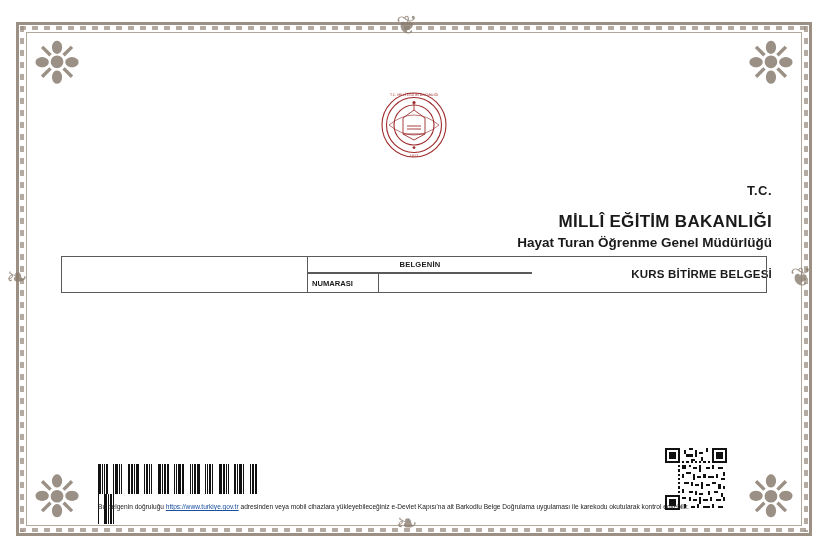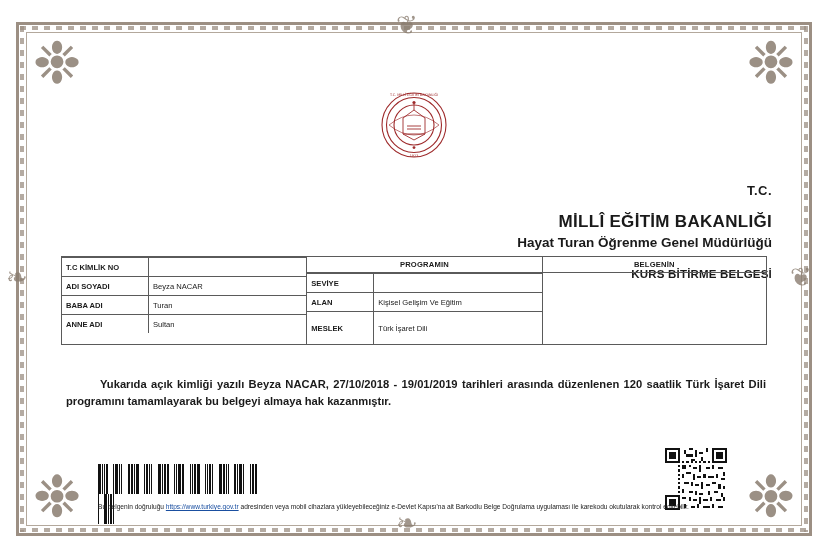--- a/index.html
+++ b/index.html
@@ -300,73 +300,37 @@
     <div class="headings">
       <p class="h-tc">T.C.</p>
       <p class="h-ministry">MİLLÎ EĞİTİM BAKANLIĞI</p>
       <p class="h-dept">Hayat Turan Öğrenme Genel Müdürlüğü</p>
       <p class="h-doc">KURS BİTİRME BELGESİ</p>
     </div>
 
     <div class="info-tables">
 
       <div class="grp grp1">
+      </div>
+
+
+      <div class="grp grp3">
+        <div class="grp-title">BELGENİN</div>
         <table class="tbl">
           <tbody>
               <tr>
-            <td class="lbl">T.C KİMLİK NO</td>
+            <td class="lbl">NUMARASI</td>
             <td class="val"></td>
-          </tr>
-          <tr>
-            <td class="lbl">ADI SOYADI</td>
-            <td class="val">Beyza NACAR</td>
-          </tr>
-          <tr>
-            <td class="lbl">BABA ADI</td>
-            <td class="val">Turan</td>
-          </tr>
-          <tr>
-            <td class="lbl">ANNE ADI</td>
-            <td class="val">Sultan</td>
           </tr>
         </tbody>
           </table>
       </div>
 
-      <div class="grp grp2">
-        <div class="grp-title">PROGRAMIN</div>
-        <table class="tbl">
-          <tbody>
-              <tr>
-            <td class="lbl">SEVİYE</td>
-            <td class="val"></td>
-          </tr>
-          <tr>
-            <td class="lbl">ALAN</td>
-            <td class="val">Kişisel Gelişim Ve Eğitim</td>
-          </tr>
-          <tr>
-            <td class="lbl" style="height:28px;">MESLEK</td>
-            <td class="val" style="height:28px;">Türk İşaret Dili</td>
-          </tr>
-        </tbody>
-          </table>
-      </div>
-
-      <div class="grp grp3">
-        <div class="grp-title">BELGENİN</div>
-        <table class="tbl">
-          <tbody>
-        </tbody>
-          </table>
-      </div>
-
-    </div>
-
-    <div class="statement">Yukarıda açık kimliği yazılı  Beyza NACAR, 27/10/2018 - 19/01/2019  tarihleri arasında düzenlenen  120  saatlik  Türk İşaret Dili programını tamamlayarak bu belgeyi almaya hak kazanmıştır.</div>
+    </div>
+
 
     <div class="barcode">
       <span style="width:3px"></span><span style="width:1px"></span><span style="width:1px"></span><span style="width:2px"></span>
       <span style="width:1px"></span><span style="width:3px"></span><span style="width:1px"></span><span style="width:1px"></span>
       <span style="width:2px"></span><span style="width:2px"></span><span style="width:1px"></span><span style="width:3px"></span>
       <span style="width:1px"></span><span style="width:2px"></span><span style="width:1px"></span><span style="width:1px"></span>
       <span style="width:3px"></span><span style="width:1px"></span><span style="width:2px"></span><span style="width:2px"></span>
       <span style="width:1px"></span><span style="width:1px"></span><span style="width:3px"></span><span style="width:2px"></span>
       <span style="width:1px"></span><span style="width:1px"></span><span style="width:2px"></span><span style="width:3px"></span>
       <span style="width:1px"></span><span style="width:1px"></span><span style="width:2px"></span><span style="width:1px"></span>

